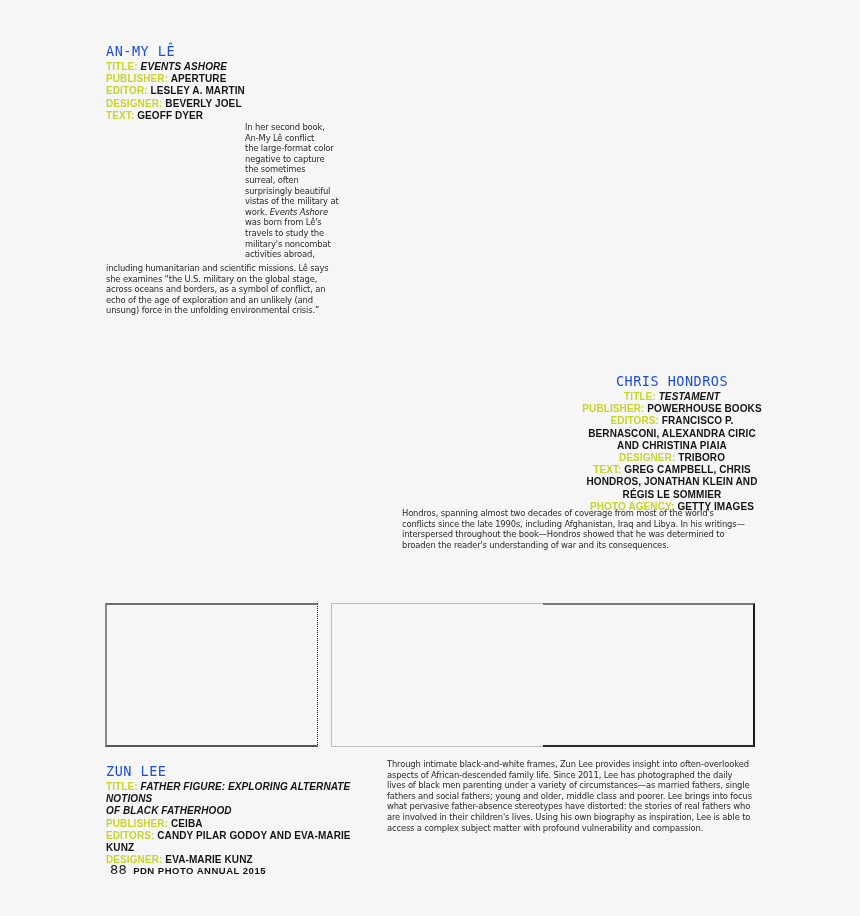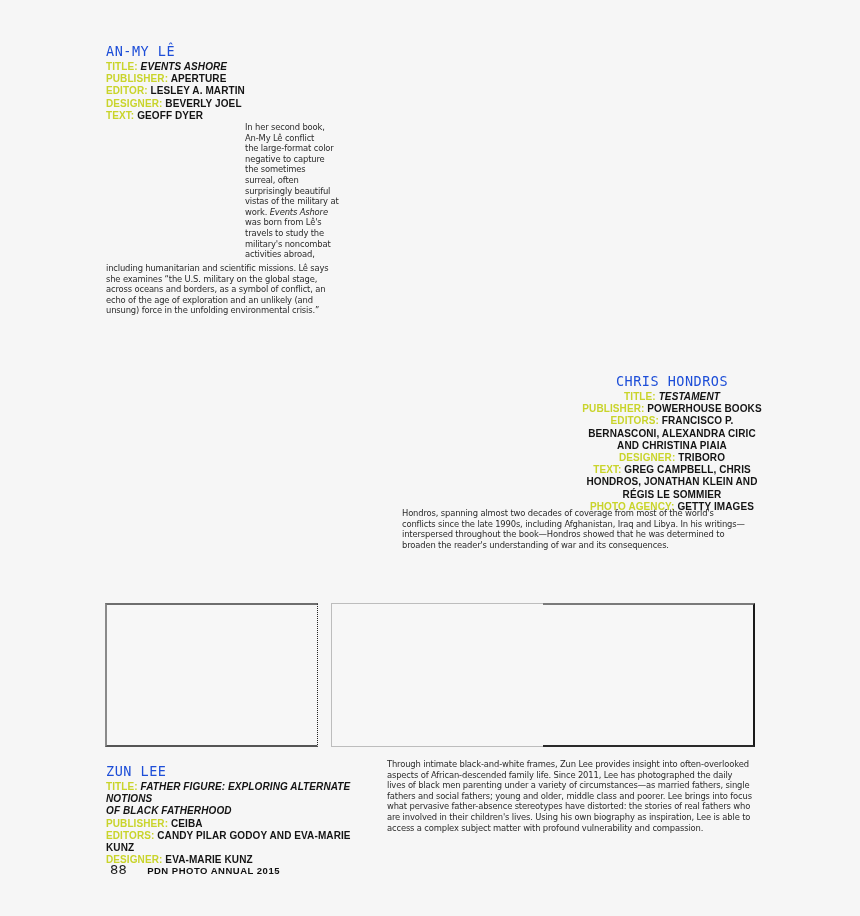--- a/index.html
+++ b/index.html
@@ -65,21 +65,21 @@
       position: absolute;
       right: -1px; top: -1px;
       width: 212px; height: 144px;
       box-sizing: border-box;
       border-top: 2px solid #7a7a7a;
       border-right: 2px solid #1a1a1a;
       border-bottom: 2px solid #2a2a2a;
     }
     .footer {
       left: 110px; top: 862px;
-      display: flex; align-items: baseline; gap: 20px;
+      display: flex; align-items: baseline; gap: 6px;
     }
     .page-num {
       font-family: "DejaVu Sans", sans-serif;
       font-size: 13px;
       color: #222;
       letter-spacing: 0.3px;
     }
     .pub-name {
       font-family: "Liberation Sans", sans-serif;
       font-weight: bold;

